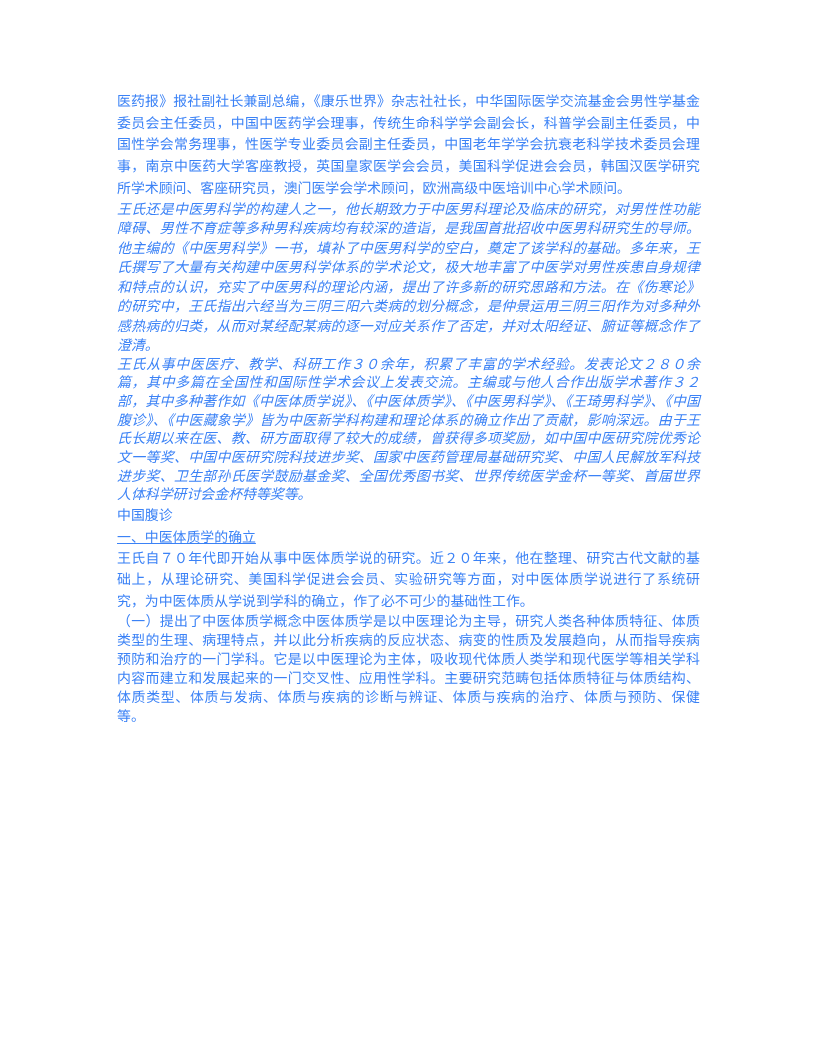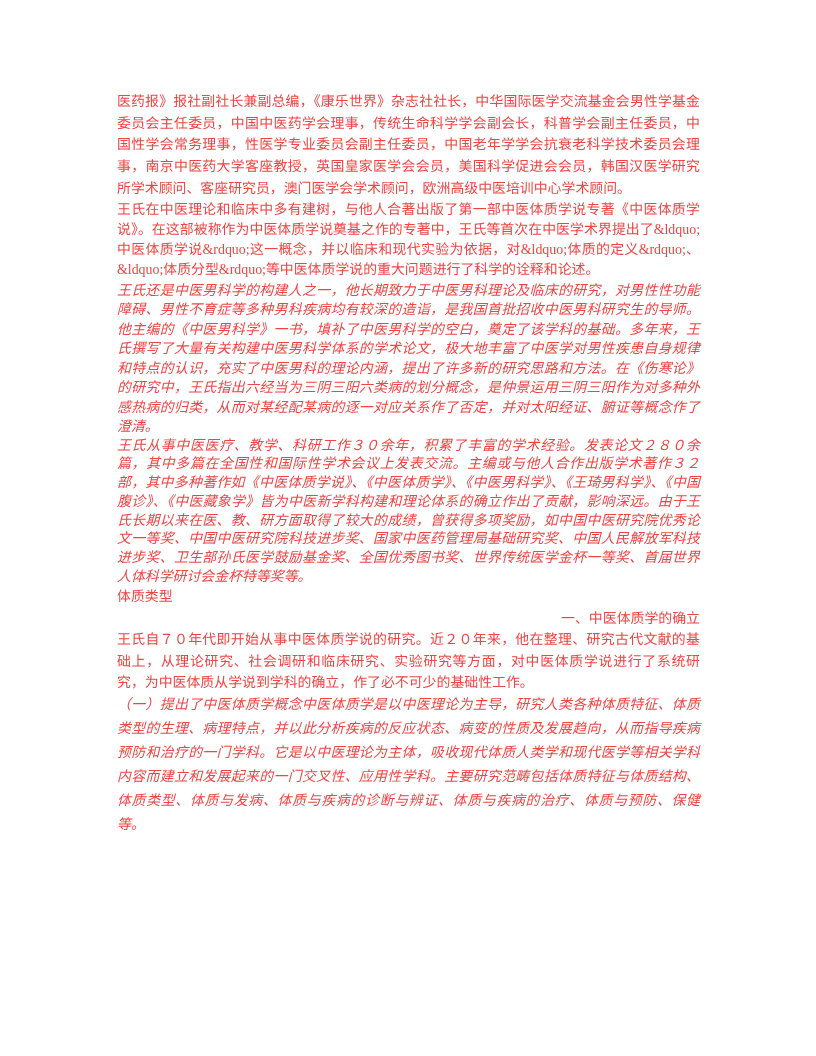--- a/index.html
+++ b/index.html
@@ -19,56 +19,55 @@
     width: 816px;
     height: 1056px;
     background: #ffffff;
   }
   .content {
     position: absolute;
     left: 117px;
     top: 0;
     width: 583px;
     padding-top: 91px;
-    color: #ef4444;
+    color: #3b82f6;
     font-family: "Liberation Serif", "DejaVu Serif", serif;
     font-size: 13.9px;
     text-align: justify;
   }
   .content p, .content h2, .content h3 {
     margin: 0;
     padding: 0;
     font-weight: normal;
     font-size: 13.9px;
   }
   .para-bio          { line-height: 21.7px; margin: 0; }
   .para-constitution { line-height: 20.3px; margin-top: 18px; }
   .para-andrology    { line-height: 19.5px; margin-top: 20px; font-style: italic; }
   .para-achievements { line-height: 18.7px; margin-top: 34px; font-style: italic; }
   .heading-essence   { line-height: 21.7px; margin-top: 31px; text-align: left; }
-  .subsection-title  { line-height: 21.3px; margin-top: 35px; text-align: right; }
+  .subsection-title  { line-height: 21.3px; margin-top: 35px; text-align: left; text-decoration: underline; }
   .subsection-body   { line-height: 21.3px; margin-top: 0; }
-  .para-item         { line-height: 24px;   margin-top: 26px; font-style: italic; }
+  .para-item         { line-height: 19px;   margin-top: 26px; }
 </style>
 </head>
 <body>
 
 <div class="page">
   <div class="content">
 
     <p class="para-bio">医药报》报社副社长兼副总编，《康乐世界》杂志社社长，中华国际医学交流基金会男性学基金委员会主任委员，中国中医药学会理事，传统生命科学学会副会长，科普学会副主任委员，中国性学会常务理事，性医学专业委员会副主任委员，中国老年学学会抗衰老科学技术委员会理事，南京中医药大学客座教授，英国皇家医学会会员，美国科学促进会会员，韩国汉医学研究所学术顾问、客座研究员，澳门医学会学术顾问，欧洲高级中医培训中心学术顾问。</p>
 
-    <p class="para-constitution">王氏在中医理论和临床中多有建树，与他人合著出版了第一部中医体质学说专著《中医体质学说》。在这部被称作为中医体质学说奠基之作的专著中，王氏等首次在中医学术界提出了&amp;ldquo;中医体质学说&amp;rdquo;这一概念，并以临床和现代实验为依据，对&amp;ldquo;体质的定义&amp;rdquo;、&amp;ldquo;体质分型&amp;rdquo;等中医体质学说的重大问题进行了科学的诠释和论述。</p>
 
     <p class="para-andrology">王氏还是中医男科学的构建人之一，他长期致力于中医男科理论及临床的研究，对男性性功能障碍、男性不育症等多种男科疾病均有较深的造诣，是我国首批招收中医男科研究生的导师。他主编的《中医男科学》一书，填补了中医男科学的空白，奠定了该学科的基础。多年来，王氏撰写了大量有关构建中医男科学体系的学术论文，极大地丰富了中医学对男性疾患自身规律和特点的认识，充实了中医男科的理论内涵，提出了许多新的研究思路和方法。在《伤寒论》的研究中，王氏指出六经当为三阴三阳六类病的划分概念，是仲景运用三阴三阳作为对多种外感热病的归类，从而对某经配某病的逐一对应关系作了否定，并对太阳经证、腑证等概念作了澄清。</p>
 
     <p class="para-achievements">王氏从事中医医疗、教学、科研工作３０余年，积累了丰富的学术经验。发表论文２８０余篇，其中多篇在全国性和国际性学术会议上发表交流。主编或与他人合作出版学术著作３２部，其中多种著作如《中医体质学说》、《中医体质学》、《中医男科学》、《王琦男科学》、《中国腹诊》、《中医藏象学》皆为中医新学科构建和理论体系的确立作出了贡献，影响深远。由于王氏长期以来在医、教、研方面取得了较大的成绩，曾获得多项奖励，如中国中医研究院优秀论文一等奖、中国中医研究院科技进步奖、国家中医药管理局基础研究奖、中国人民解放军科技进步奖、卫生部孙氏医学鼓励基金奖、全国优秀图书奖、世界传统医学金杯一等奖、首届世界人体科学研讨会金杯特等奖等。</p>
 
-    <h2 class="heading-essence">体质类型</h2>
+    <h2 class="heading-essence">中国腹诊</h2>
 
     <h3 class="subsection-title">一、中医体质学的确立</h3>
 
-    <p class="subsection-body">王氏自７０年代即开始从事中医体质学说的研究。近２０年来，他在整理、研究古代文献的基础上，从理论研究、社会调研和临床研究、实验研究等方面，对中医体质学说进行了系统研究，为中医体质从学说到学科的确立，作了必不可少的基础性工作。</p>
+    <p class="subsection-body">王氏自７０年代即开始从事中医体质学说的研究。近２０年来，他在整理、研究古代文献的基础上，从理论研究、美国科学促进会会员、实验研究等方面，对中医体质学说进行了系统研究，为中医体质从学说到学科的确立，作了必不可少的基础性工作。</p>
 
     <p class="para-item">（一）提出了中医体质学概念中医体质学是以中医理论为主导，研究人类各种体质特征、体质类型的生理、病理特点，并以此分析疾病的反应状态、病变的性质及发展趋向，从而指导疾病预防和治疗的一门学科。它是以中医理论为主体，吸收现代体质人类学和现代医学等相关学科内容而建立和发展起来的一门交叉性、应用性学科。主要研究范畴包括体质特征与体质结构、体质类型、体质与发病、体质与疾病的诊断与辨证、体质与疾病的治疗、体质与预防、保健等。</p>
 
   </div>
 </div>
 
 </body></html>

